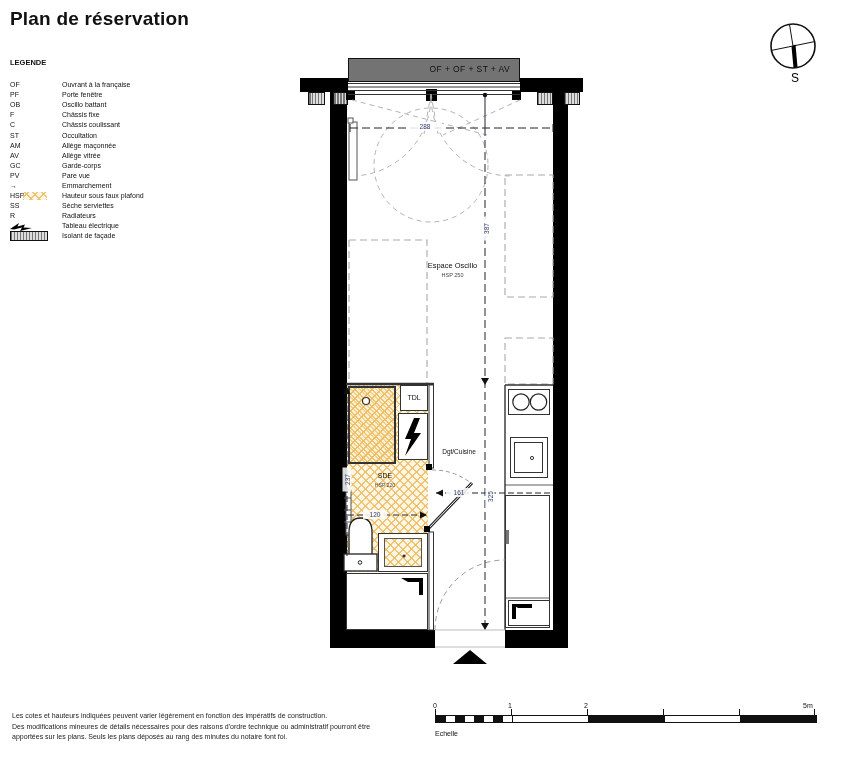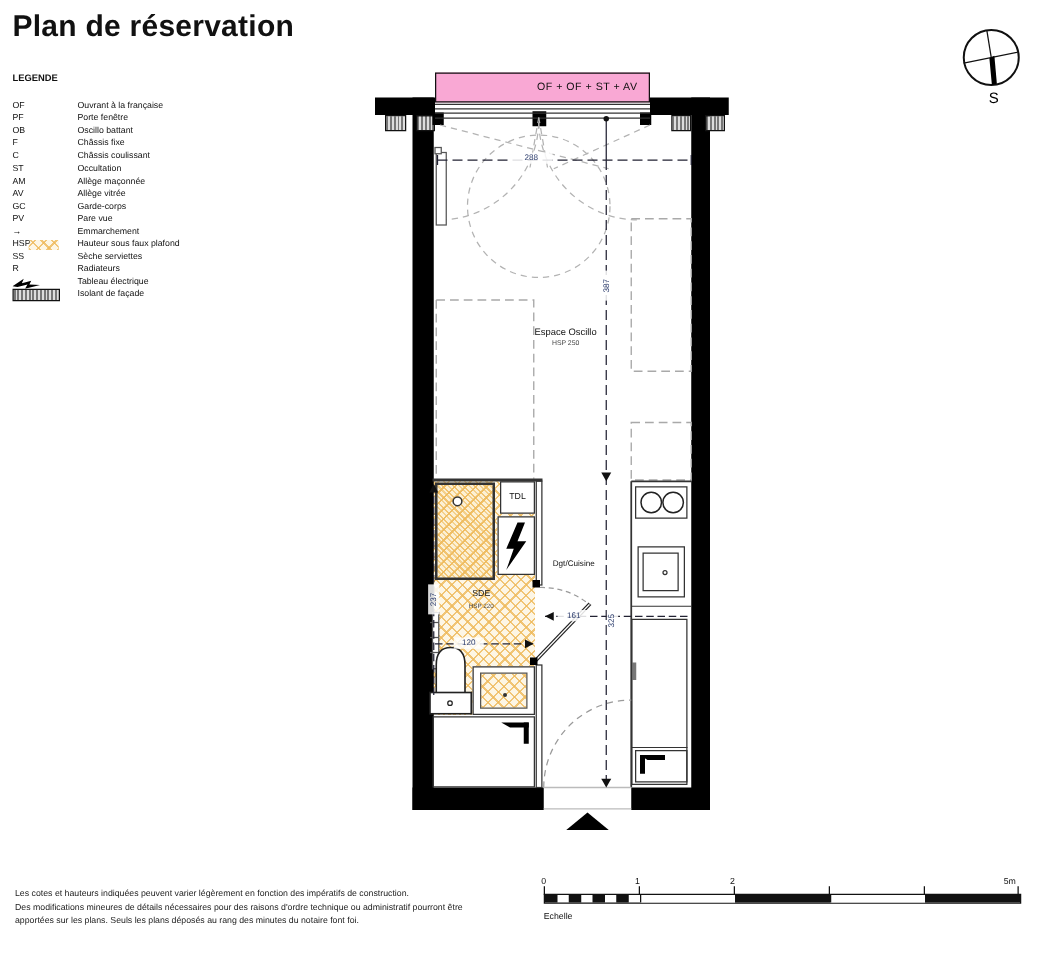--- a/index.html
+++ b/index.html
@@ -2,21 +2,21 @@
 <html><head>
 <meta charset="utf-8">
 <style>
   html,body{margin:0;padding:0;}
   body{
     width:842px;height:770px;position:relative;background:#fff;
     font-family:"Liberation Sans", sans-serif;color:#111;overflow:hidden;
   }
   .abs{position:absolute;}
   
-  #title{left:10px;top:8px;font-size:24px;font-weight:bold;letter-spacing:.2px;}
+  #title{left:10px;top:8px;font-size:19px;font-weight:bold;letter-spacing:.2px;}
   #legend-heading{left:10px;top:58px;font-size:7.5px;font-weight:bold;}
   #legend{left:10px;top:80px;width:230px;}
   .lg-row{display:flex;height:10.1px;align-items:center;font-size:7px;line-height:10px;}
   .lg-abbr{width:52px;flex:0 0 52px;display:flex;align-items:center;gap:1px;}
   .lg-label{flex:1;}
   .swatch{display:inline-block;height:8px;}
   .hatch{
     background-image:
       repeating-linear-gradient(45deg, rgba(238,185,90,.8) 0 1.3px, rgba(0,0,0,0) 1.3px 6px),
       repeating-linear-gradient(-45deg, rgba(238,185,90,.8) 0 1.3px, rgba(0,0,0,0) 1.3px 6px);
@@ -32,21 +32,21 @@
   #compass{left:766px;top:16px;}
   
   #plan{left:300px;top:58px;width:290px;height:615px;}
   .wall{position:absolute;background:#000;}
   .iso{position:absolute;background-image:repeating-linear-gradient(90deg,#777 0 1.5px,#ddd 1.5px 3px);border:1px solid #111;}
   .box{position:absolute;background:#fff;border:1.2px solid #333;box-sizing:border-box;}
   .nobg{background:transparent;}
   .lbl{position:absolute;font-size:7px;text-align:center;white-space:nowrap;}
   .dim{position:absolute;font-size:6.5px;color:#2e3e6e;text-align:center;background:rgba(255,255,255,.85);line-height:9px;white-space:nowrap;}
   .rot{transform:rotate(-90deg);}
-  #window-label{left:48px;top:0;width:172px;height:24px;background:#f9a8d4;border:1.4px solid #111;
+  #window-label{left:48px;top:0;width:172px;height:24px;background:#737373;border:1.4px solid #111;
     box-sizing:border-box;font-size:8.5px;line-height:21px;text-align:right;padding-right:9px;letter-spacing:.4px;}
   .mullion{position:absolute;background:#000;}
   #plan svg{position:absolute;left:0;top:0;pointer-events:none;}
   
   #scalebar{left:435px;top:702px;width:382px;height:46px;font-size:7px;}
   .sb-ticklabel{position:absolute;top:0;}
   .sb-tick{position:absolute;top:7px;width:1px;height:7px;background:#111;}
   #sb-ruler{position:absolute;left:0;top:13px;width:380px;height:6px;border:1px solid #111;}
   .sb-seg{position:absolute;top:0;height:6px;}
   .sb-black{background:#111;}

